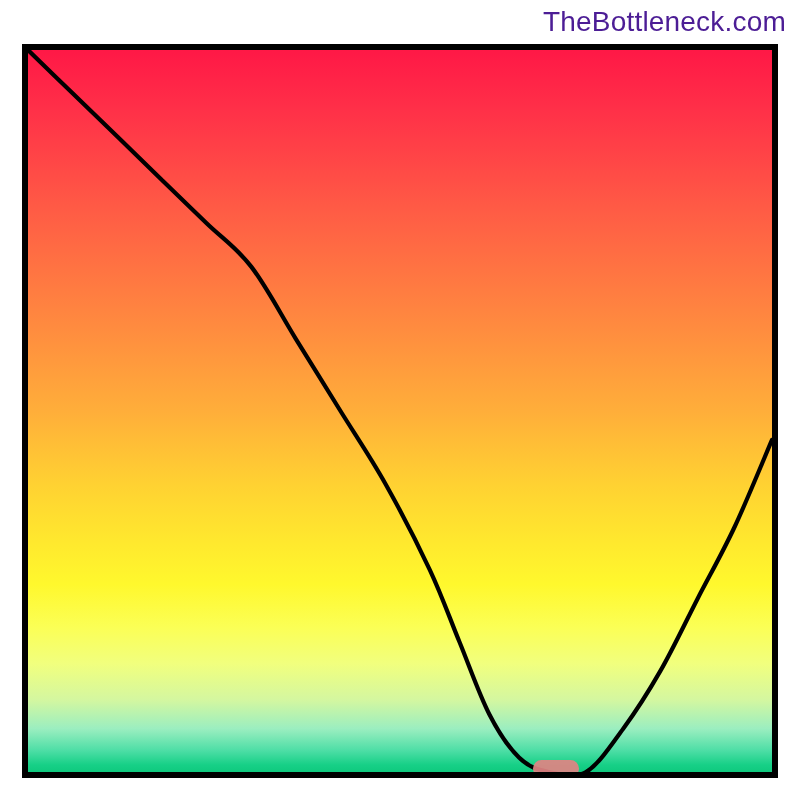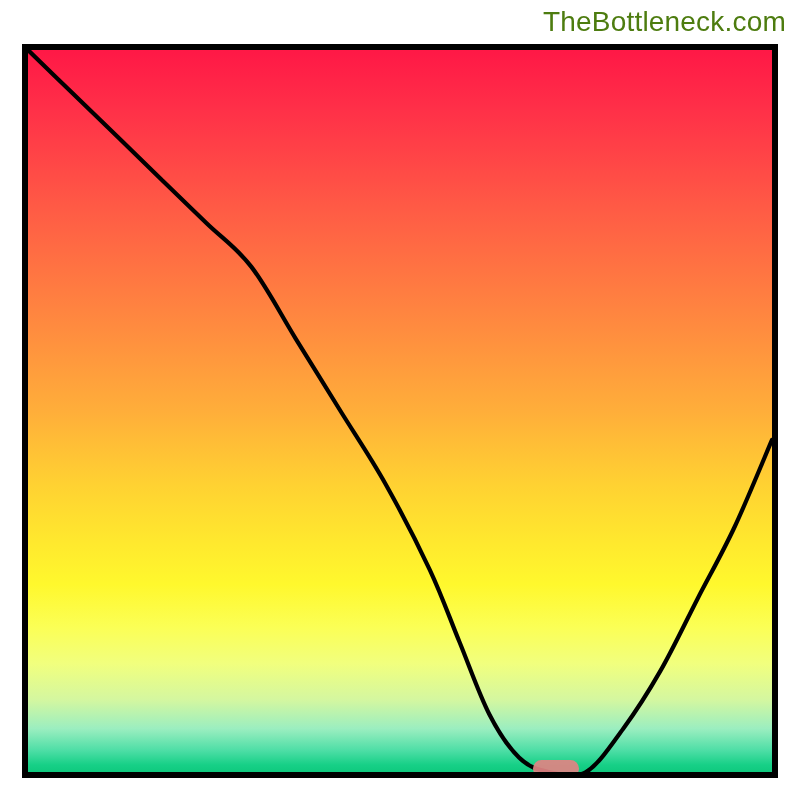--- a/index.html
+++ b/index.html
@@ -16,21 +16,21 @@
     top: 0;
     width: 800px;
     height: 800px;
   }
   .watermark {
     position: absolute;
     top: 6px;
     right: 14px;
     font-size: 28px;
     font-weight: 500;
-    color: #4d7c0f;
+    color: #4c1d95;
     letter-spacing: 0.2px;
   }
   .plot {
     position: absolute;
     left: 22px;
     top: 44px;
     width: 756px;
     height: 734px;
     border: 6px solid #000;
     box-sizing: border-box;

